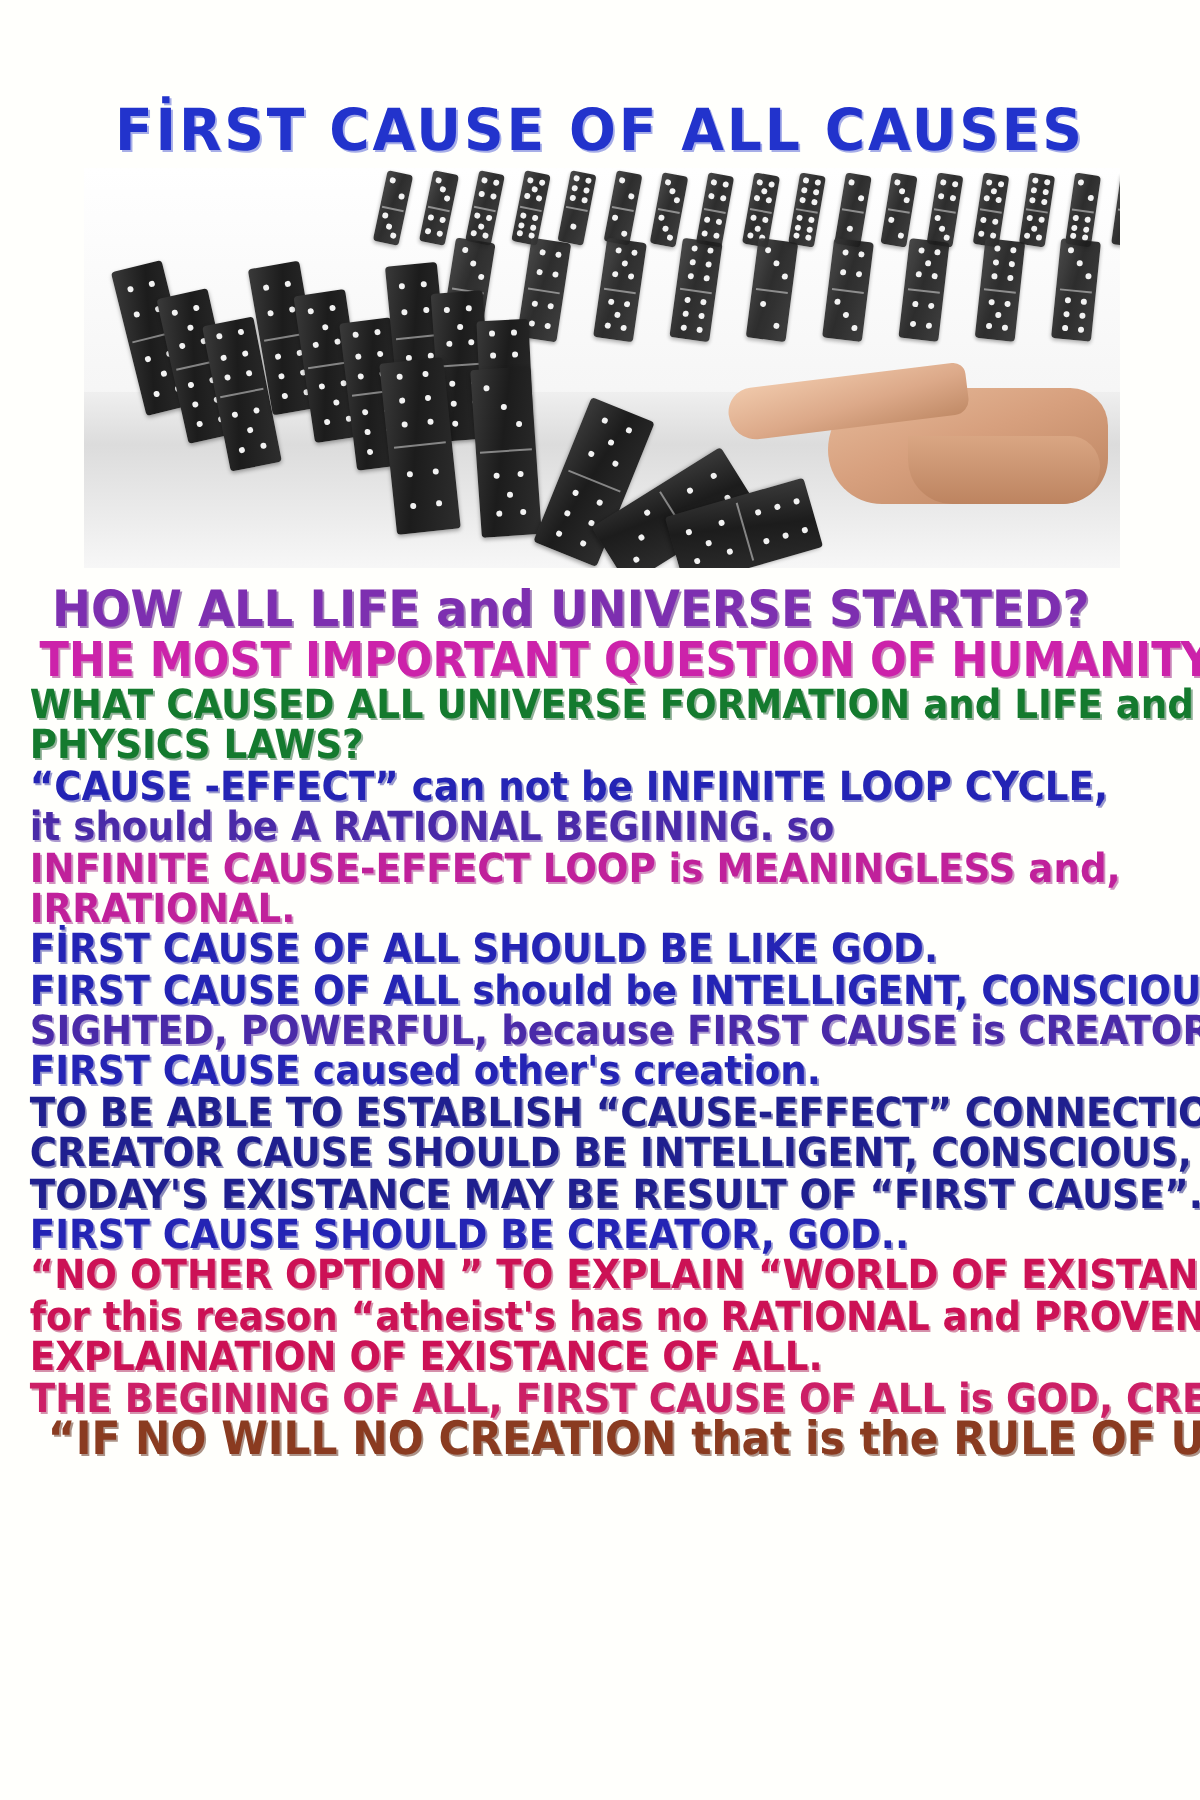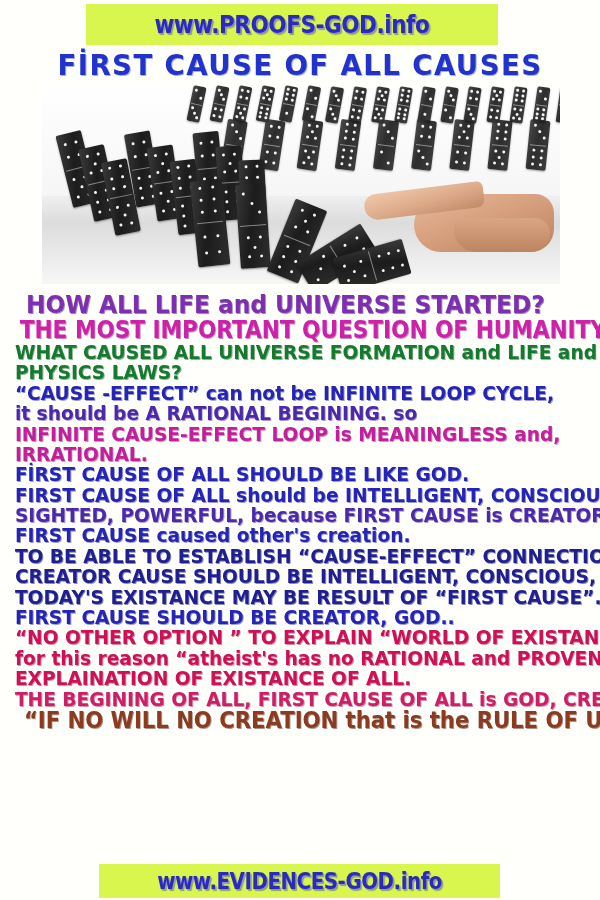--- a/index.html
+++ b/index.html
@@ -164,23 +164,20 @@
   .s-navy    { color:#1f1f8f; font-size:20px; padding-left:16px; transform:scaleX(0.93); text-shadow:1px 1px 0 rgba(25,25,120,.5); }
   .s-crimson { color:#cc1155; font-size:20px; padding-left:16px; transform:scaleX(0.93); text-shadow:1px 1px 0 rgba(160,10,70,.45); }
   .s-rose    { color:#cc1f66; font-size:20px; padding-left:16px; transform:scaleX(0.93); text-shadow:1px 1px 0 rgba(160,20,80,.45); }
   .s-brown   { color:#8a3b20; font-size:23px; padding-left:26px; transform:scaleX(0.92); text-shadow:1px 1px 0 rgba(90,40,20,.5); }
 </style>
 </head>
 <body>
 
 <div class="page">
 
-  <div class="banner banner-top">
-    <span class="banner-text">www.PROOFS-GOD.info</span>
-  </div>
 
   <div class="headline">FİRST  CAUSE  OF  ALL  CAUSES</div>
 
   <div class="photo">
     <div class="floor"></div>
     <div id="dominoes">
         <div class="dom far" style="left: 148px; top: 2px; width: 13px; height: 36px; transform: rotate(12deg);">
           <span class="split"></span>
           <span class="pip" style="left: 2.4px; top: 3.468px;"></span>
           <span class="pip" style="left: 7.6px; top: 10.092px;"></span>
@@ -665,17 +662,14 @@
       <div class="line s-navy">CREATOR CAUSE  SHOULD  BE  INTELLIGENT, CONSCIOUS, so</div>
       <div class="line s-navy">TODAY'S  EXISTANCE   MAY  BE RESULT OF  “FIRST CAUSE”.</div>
       <div class="line s-blue">FIRST  CAUSE  SHOULD  BE CREATOR, GOD..</div>
       <div class="line s-crimson">“NO  OTHER  OPTION ”  TO EXPLAIN “WORLD OF EXISTANCE”.</div>
       <div class="line s-crimson">for this  reason  “atheist's  has  no  RATIONAL and PROVEN</div>
       <div class="line s-crimson">EXPLAINATION  OF  EXISTANCE OF ALL.</div>
       <div class="line s-rose">THE  BEGINING  OF  ALL,  FIRST  CAUSE  OF ALL is  GOD, CREATOR.</div>
       <div class="line s-brown">“IF  NO  WILL   NO   CREATION that is the RULE OF  UNIVERSE”</div>
     </div>
 
-  <div class="banner banner-bottom">
-    <span class="banner-text">www.EVIDENCES-GOD.info</span>
-  </div>
 
 </div>
 
 </body></html>

